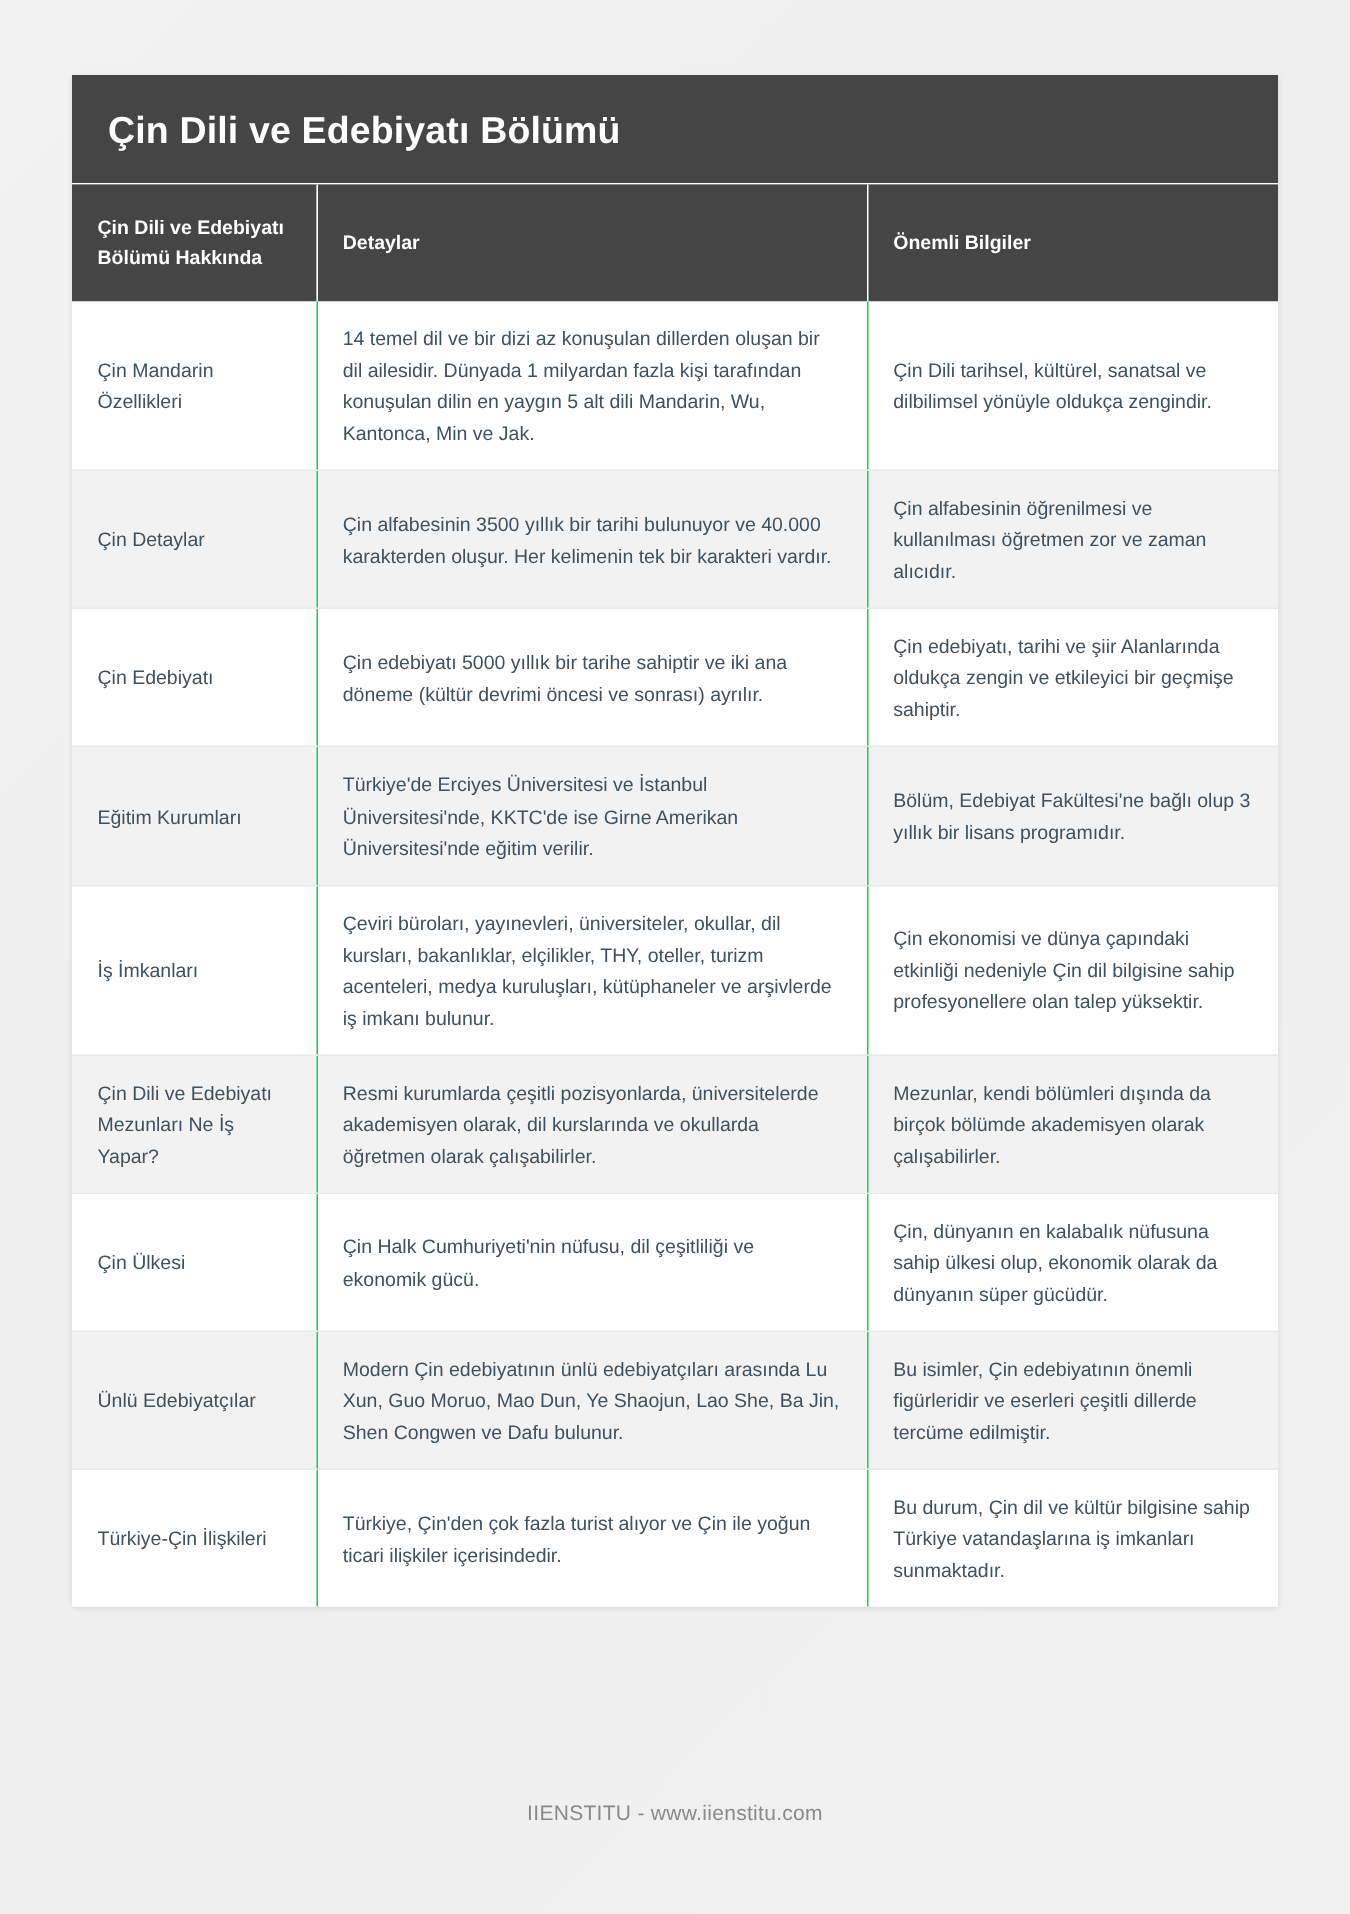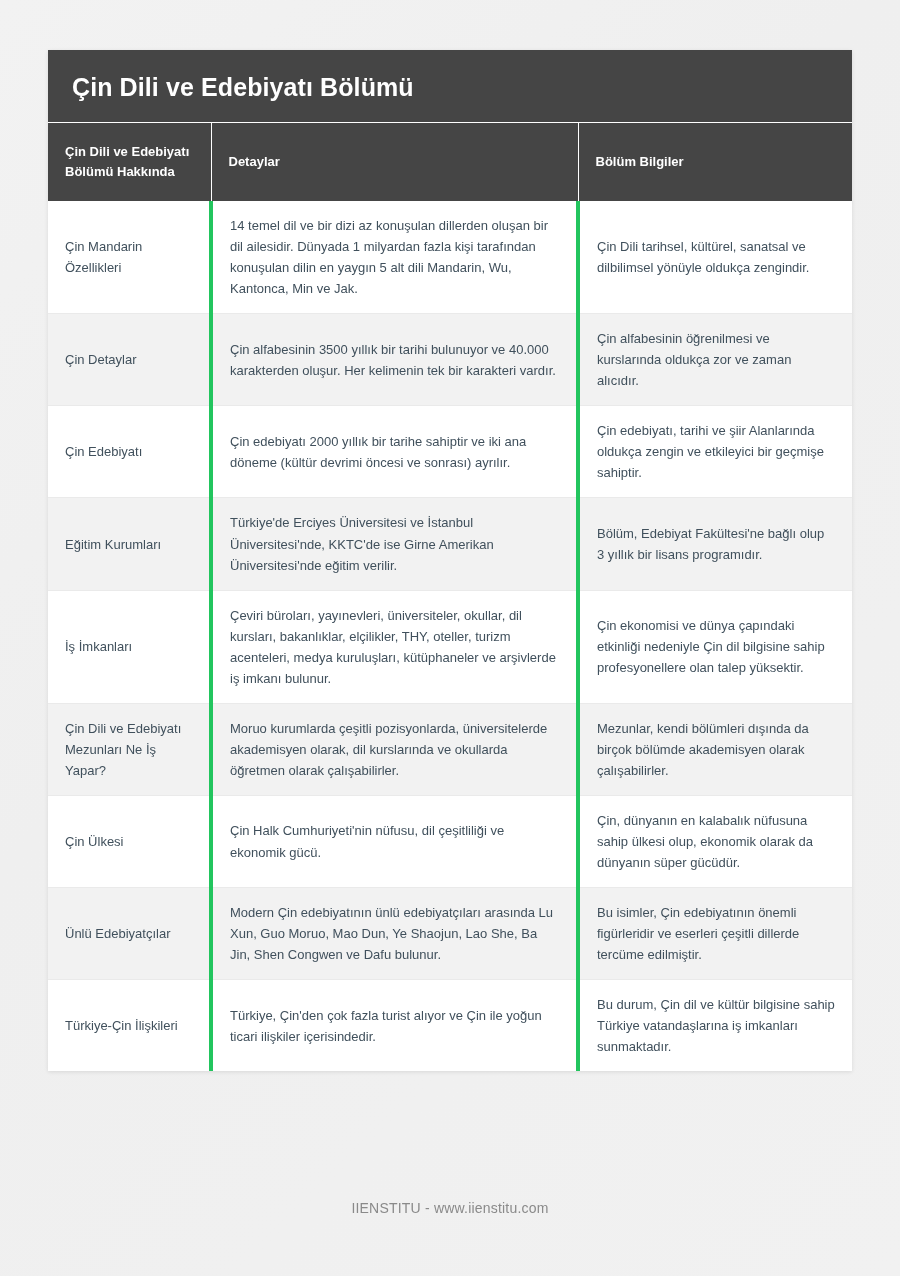--- a/index.html
+++ b/index.html
@@ -65,21 +65,21 @@
     box-sizing: border-box;
   }
   table.grid thead th:last-child { border-right: none; }
 
   table.grid tbody td {
     font-size: 13px;
     line-height: 1.62;
     color: #40505c;
     vertical-align: middle;
     padding: 14px 17px;
-    border-right: 4px solid #22c55e;
+    border-right: 1px solid #22c55e;
     border-bottom: 1px solid #eaeaea;
     box-sizing: border-box;
     word-wrap: break-word;
   }
   table.grid tbody td:last-child { border-right: none; }
   table.grid tbody tr:last-child td { border-bottom: none; }
 
   table.grid tbody tr.odd td { background: #ffffff; }
   table.grid tbody tr.even td { background: #f2f2f2; }
 
@@ -108,52 +108,52 @@
     <table class="grid">
       <colgroup>
         <col class="c1">
         <col class="c2">
         <col class="c3">
       </colgroup>
       <thead>
         <tr>
           <th>Çin Dili ve Edebiyatı Bölümü Hakkında</th>
           <th>Detaylar</th>
-          <th>Bölüm Bilgiler</th>
+          <th>Önemli Bilgiler</th>
         </tr>
       </thead>
       <tbody>
           <tr class="odd">
             <td>Çin Mandarin Özellikleri</td>
             <td>14 temel dil ve bir dizi az konuşulan dillerden oluşan bir dil ailesidir. Dünyada 1 milyardan fazla kişi tarafından konuşulan dilin en yaygın 5 alt dili Mandarin, Wu, Kantonca, Min ve Jak.</td>
             <td>Çin Dili tarihsel, kültürel, sanatsal ve dilbilimsel yönüyle oldukça zengindir.</td>
           </tr>
           <tr class="even">
             <td>Çin Detaylar</td>
             <td>Çin alfabesinin 3500 yıllık bir tarihi bulunuyor ve 40.000 karakterden oluşur. Her kelimenin tek bir karakteri vardır.</td>
-            <td>Çin alfabesinin öğrenilmesi ve kurslarında oldukça zor ve zaman alıcıdır.</td>
+            <td>Çin alfabesinin öğrenilmesi ve kullanılması öğretmen zor ve zaman alıcıdır.</td>
           </tr>
           <tr class="odd">
             <td>Çin Edebiyatı</td>
-            <td>Çin edebiyatı 2000 yıllık bir tarihe sahiptir ve iki ana döneme (kültür devrimi öncesi ve sonrası) ayrılır.</td>
+            <td>Çin edebiyatı 5000 yıllık bir tarihe sahiptir ve iki ana döneme (kültür devrimi öncesi ve sonrası) ayrılır.</td>
             <td>Çin edebiyatı, tarihi ve şiir Alanlarında oldukça zengin ve etkileyici bir geçmişe sahiptir.</td>
           </tr>
           <tr class="even">
             <td>Eğitim Kurumları</td>
             <td>Türkiye'de Erciyes Üniversitesi ve İstanbul Üniversitesi'nde, KKTC'de ise Girne Amerikan Üniversitesi'nde eğitim verilir.</td>
             <td>Bölüm, Edebiyat Fakültesi'ne bağlı olup 3 yıllık bir lisans programıdır.</td>
           </tr>
           <tr class="odd">
             <td>İş İmkanları</td>
             <td>Çeviri büroları, yayınevleri, üniversiteler, okullar, dil kursları, bakanlıklar, elçilikler, THY, oteller, turizm acenteleri, medya kuruluşları, kütüphaneler ve arşivlerde iş imkanı bulunur.</td>
             <td>Çin ekonomisi ve dünya çapındaki etkinliği nedeniyle Çin dil bilgisine sahip profesyonellere olan talep yüksektir.</td>
           </tr>
           <tr class="even">
             <td>Çin Dili ve Edebiyatı Mezunları Ne İş Yapar?</td>
-            <td>Moruo kurumlarda çeşitli pozisyonlarda, üniversitelerde akademisyen olarak, dil kurslarında ve okullarda öğretmen olarak çalışabilirler.</td>
+            <td>Resmi kurumlarda çeşitli pozisyonlarda, üniversitelerde akademisyen olarak, dil kurslarında ve okullarda öğretmen olarak çalışabilirler.</td>
             <td>Mezunlar, kendi bölümleri dışında da birçok bölümde akademisyen olarak çalışabilirler.</td>
           </tr>
           <tr class="odd">
             <td>Çin Ülkesi</td>
             <td>Çin Halk Cumhuriyeti'nin nüfusu, dil çeşitliliği ve ekonomik gücü.</td>
             <td>Çin, dünyanın en kalabalık nüfusuna sahip ülkesi olup, ekonomik olarak da dünyanın süper gücüdür.</td>
           </tr>
           <tr class="even">
             <td>Ünlü Edebiyatçılar</td>
             <td>Modern Çin edebiyatının ünlü edebiyatçıları arasında Lu Xun, Guo Moruo, Mao Dun, Ye Shaojun, Lao She, Ba Jin, Shen Congwen ve Dafu bulunur.</td>

